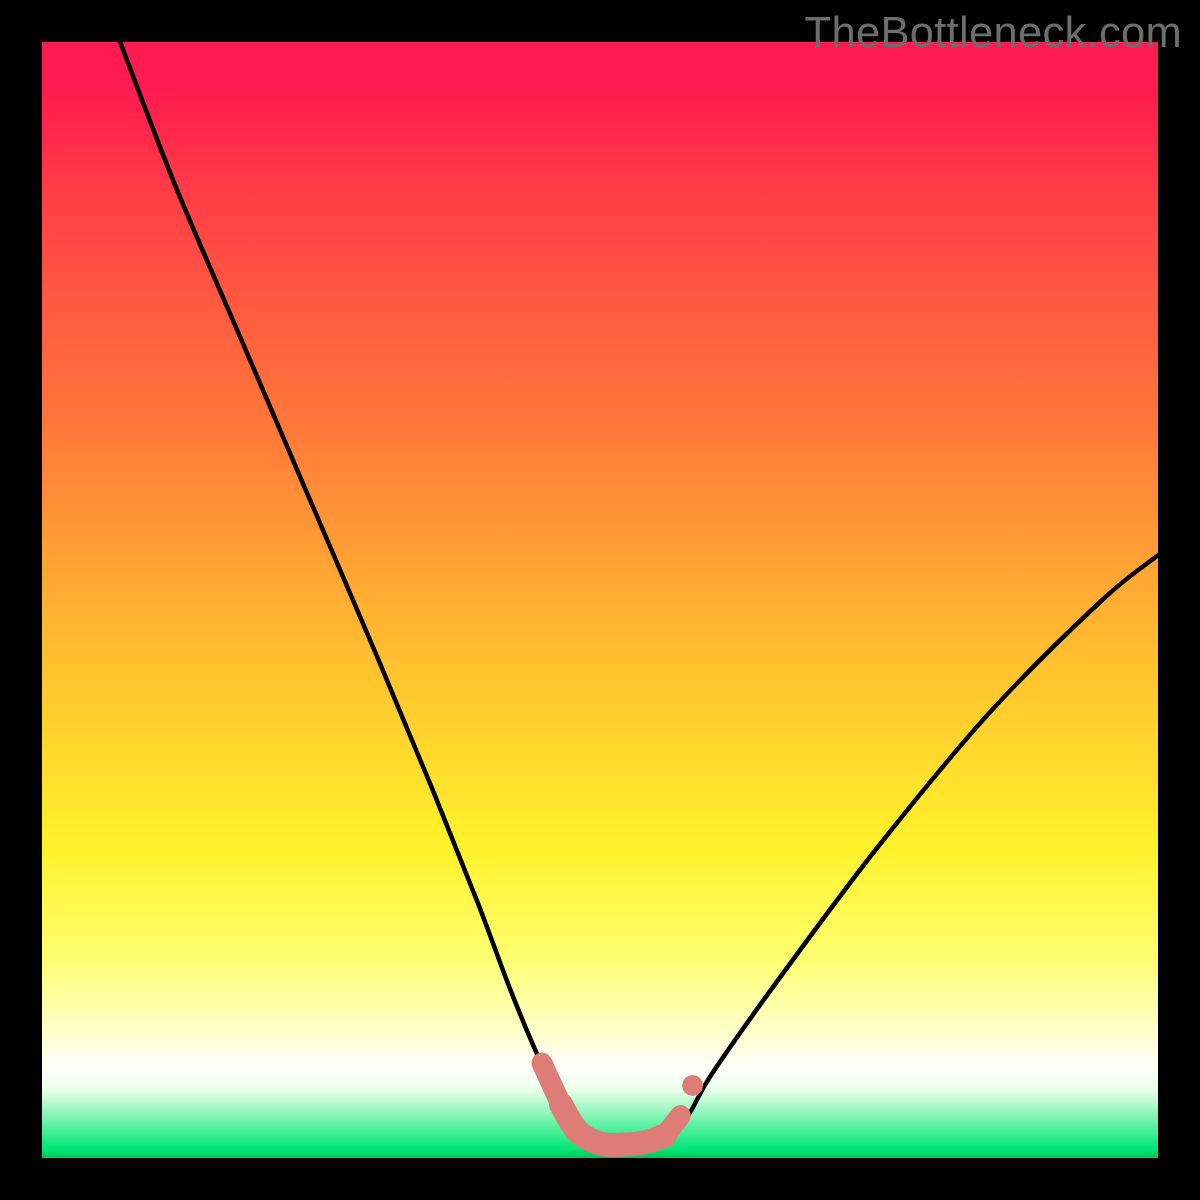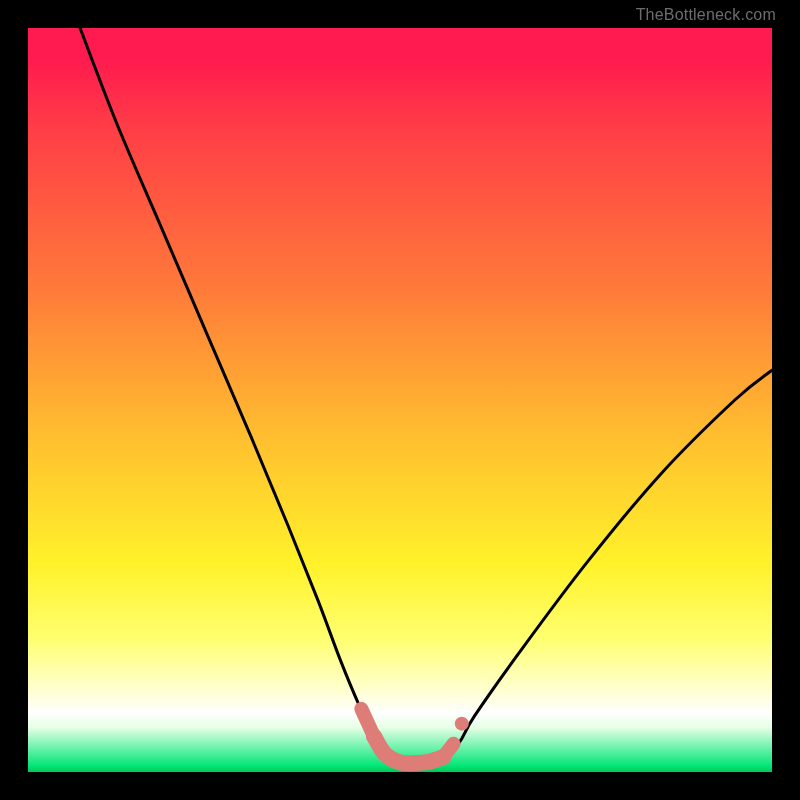--- a/index.html
+++ b/index.html
@@ -36,23 +36,23 @@
       #ffffd0 89%,
       #ffffff 92%,
       #e6ffe6 94%,
       #00e676 99.2%,
       #00c853 100%
     );
   }
   .watermark {
     position: absolute;
     top: 6px;
-    right: 24px;
+    right: 12px;
     color: #6d6d6d;
-    font-size: 16px;
+    font-size: 29px;
     letter-spacing: 0.2px;
     font-weight: 500;
     user-select: none;
     text-align: right;
   }
   svg.overlay {
     position: absolute;
     left: 0;
     top: 0;
     width: 744px;

